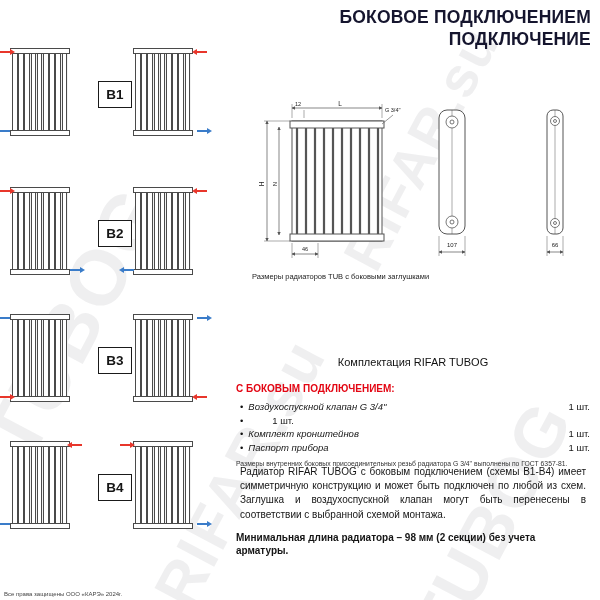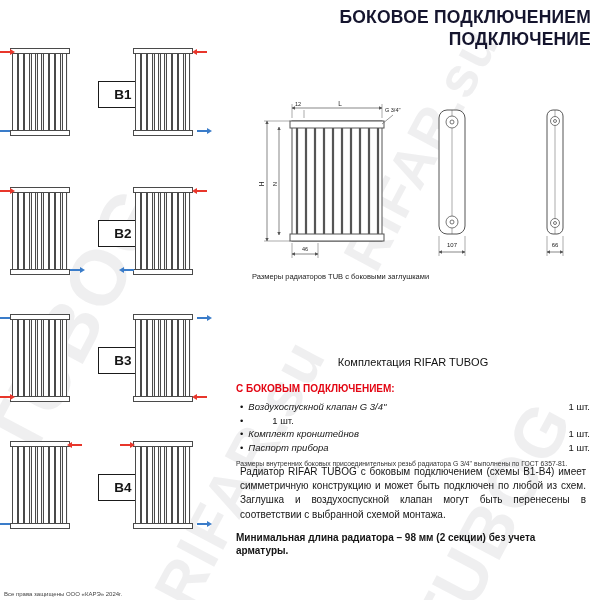--- a/index.html
+++ b/index.html
@@ -13,21 +13,21 @@
       color:#15152e;line-height:1.25;letter-spacing:.2px;z-index:2;}
   
   .scheme-row{position:absolute;left:4px;width:226px;height:96px;z-index:2;}
   .radiator{position:absolute;top:5px;width:56px;height:86px;
       background:repeating-linear-gradient(90deg,#4a4a4a 0 1px,#ffffff 1px 4.6px,#4a4a4a 4.6px 5.6px,#f2f2f2 5.6px 6.2px);}
   .radiator::before,.radiator::after{content:"";position:absolute;left:-2px;right:-2px;height:6px;
       background:#fff;border:1px solid #4a4a4a;box-sizing:border-box;}
   .radiator::before{top:-1px}.radiator::after{bottom:-1px}
   .rad-left{left:8px}.rad-right{left:131px}
   .scheme-label{position:absolute;left:94px;top:37px;width:32px;height:25px;border:1.5px solid #1a1a1a;
-      display:flex;align-items:center;justify-content:center;font-weight:700;font-size:13.5px;background:#fff;padding-left:8px;}
+      display:flex;align-items:center;justify-content:center;font-weight:700;font-size:13.5px;background:#fff;}
   .arr{position:absolute;width:10px;height:2px;background:currentColor;}
   .arr.red{color:#e8362b}.arr.blue{color:#3a7cc9}
   .arr.hr::after{content:"";position:absolute;right:-5px;top:-2.5px;width:0;height:0;
       border-top:3.5px solid transparent;border-bottom:3.5px solid transparent;border-left:5px solid currentColor;}
   .arr.hl::before{content:"";position:absolute;left:-5px;top:-2.5px;width:0;height:0;
       border-top:3.5px solid transparent;border-bottom:3.5px solid transparent;border-right:5px solid currentColor;}
   
   .dim-drawing{position:absolute;left:252px;top:96px;z-index:2;}
   .side-view-a{position:absolute;left:430px;top:104px;z-index:2;}
   .side-view-b{position:absolute;left:538px;top:104px;z-index:2;}

